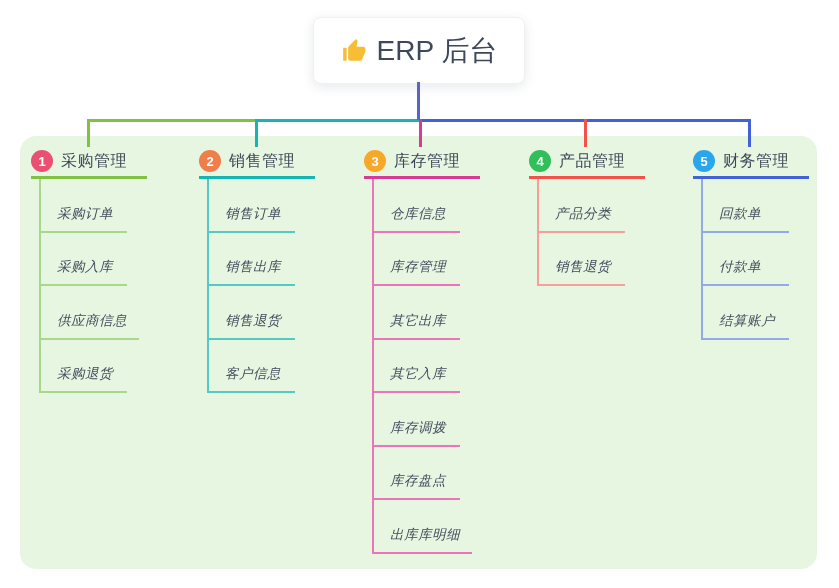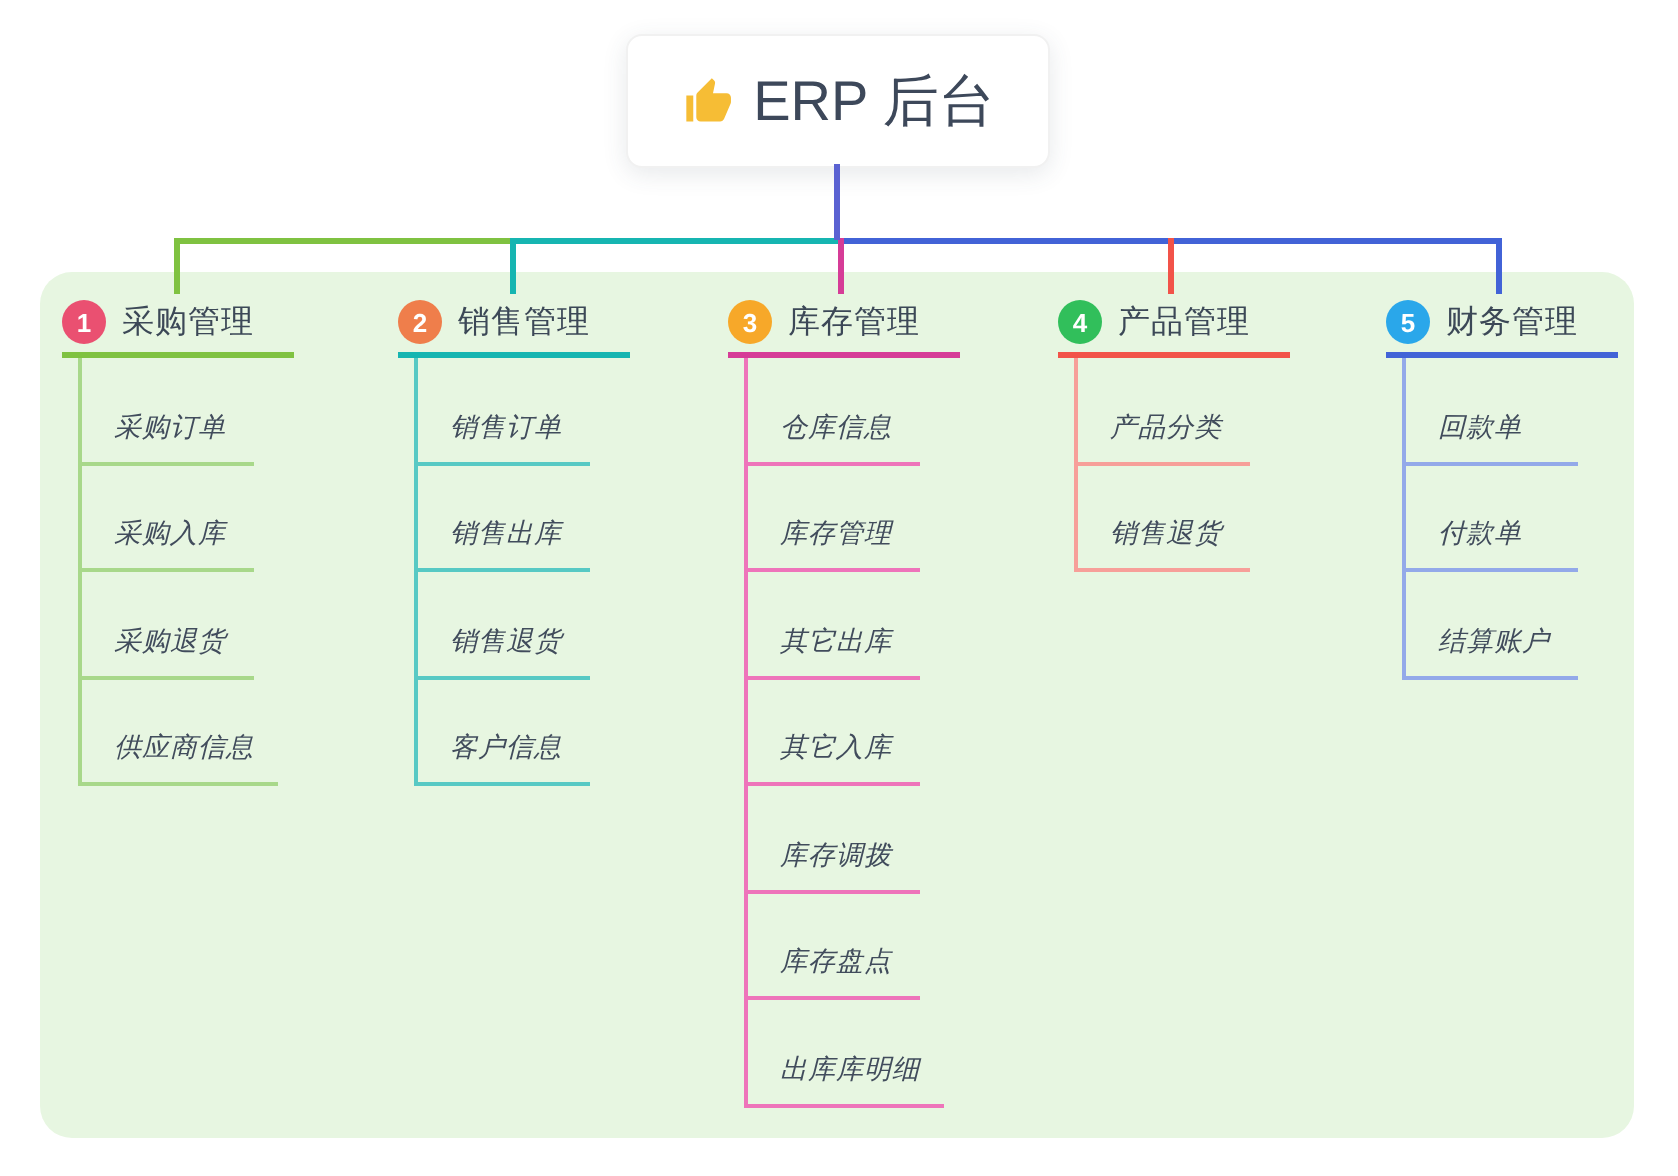--- a/index.html
+++ b/index.html
@@ -76,24 +76,24 @@
           <span class="branch-label">采购管理</span>
         </div>
         <ul class="children" style="border-left-color: rgb(168, 216, 138);">
           <li style="border-bottom-color: rgb(168, 216, 138);">
             <span class="child-label">采购订单</span>
           </li>
           <li style="border-bottom-color: rgb(168, 216, 138);">
             <span class="child-label">采购入库</span>
           </li>
           <li style="border-bottom-color: rgb(168, 216, 138);">
-            <span class="child-label">采购退货</span>
+            <span class="child-label">供应商信息</span>
           </li>
           <li style="border-bottom-color: rgb(168, 216, 138);">
-            <span class="child-label">供应商信息</span>
+            <span class="child-label">采购退货</span>
           </li>
         </ul>
       </section>
       <section class="branch" style="left: 199px;">
         <div class="branch-title" style="border-bottom-color: rgb(22, 181, 177);">
           <span class="badge" style="background: rgb(239, 126, 75);">2</span>
           <span class="branch-label">销售管理</span>
         </div>
         <ul class="children" style="border-left-color: rgb(87, 201, 196);">
           <li style="border-bottom-color: rgb(87, 201, 196);">

